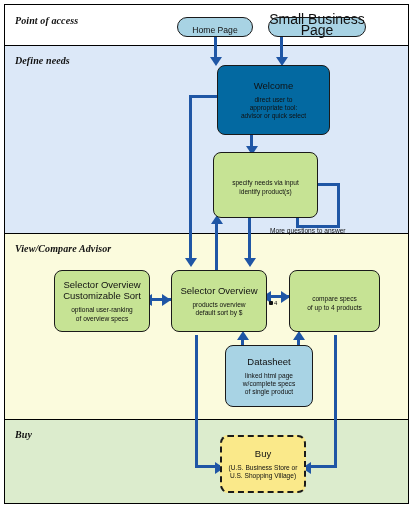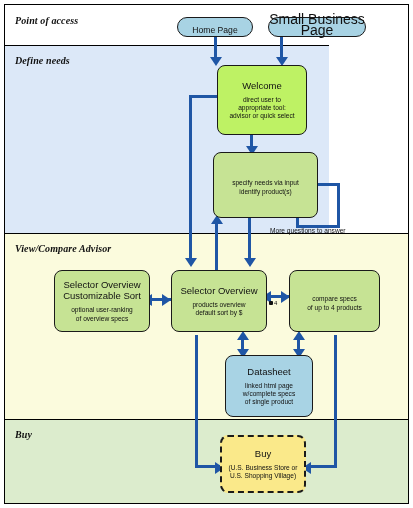--- a/index.html
+++ b/index.html
@@ -107,21 +107,21 @@
 </head>
 <body>
 
 <div id="stage">
   <div class="frame">
 
     <div class="band" style="top:0;height:40px;width:403px;background:#ffffff;">
       <div class="band-label" style="left:10px;top:10px;">Point of access</div>
     </div>
 
-    <div class="band band-top-border" style="top:40px;height:188px;width:324px;background:#dce8f8;">
+    <div class="band band-top-border" style="top:40px;height:188px;width:403px;background:#dce8f8;">
       <div class="band-label" style="left:10px;top:9px;">Define needs</div>
     </div>
 
     <div class="band band-top-border" style="top:228px;height:186px;width:403px;background:#fbfbdd;">
       <div class="band-label" style="left:10px;top:9px;">View/Compare Advisor</div>
     </div>
 
     <div class="band band-top-border" style="top:414px;height:84px;width:403px;background:#dceccd;">
       <div class="band-label" style="left:10px;top:9px;">Buy</div>
     </div>
@@ -176,21 +176,21 @@
     <div class="arw arw-l" style="left:297px;top:456.5px;"></div>
 
     <div class="node pill" style="left:172px;top:12px;width:76px;height:20px;background:#a8d3e4;">
       <div class="title" style="font-size:8.6px;">Home Page</div>
     </div>
 
     <div class="node pill" style="left:263px;top:12px;width:98px;height:20px;background:#a8d3e4;">
       <div class="title" style="font-size:14px;">Small Business Page</div>
     </div>
 
-    <div class="node rrect" style="left:212px;top:60px;width:90px;height:70px;background:#bef264;">
+    <div class="node rrect" style="left:212px;top:60px;width:113px;height:70px;background:#0369a1;">
       <div class="title">Welcome</div>
       <div class="sub">direct user to<br>appropriate tool:<br>advisor or quick select</div>
     </div>
 
     <div class="node rrect" style="left:208px;top:147px;width:105px;height:66px;background:#c6e394;">
       <div class="sub">specify needs via input<br>identify product(s)</div>
     </div>
 
     <div class="node rrect" style="left:49px;top:265px;width:96px;height:62px;background:#c6e394;">
       <div class="title">Selector Overview<br>Customizable Sort</div>
@@ -199,21 +199,21 @@
 
     <div class="node rrect" style="left:166px;top:265px;width:96px;height:62px;background:#c6e394;">
       <div class="title">Selector Overview</div>
       <div class="sub">products overview<br>default sort by $</div>
     </div>
 
     <div class="node rrect" style="left:284px;top:265px;width:91px;height:62px;background:#c6e394;">
       <div class="sub">compare specs<br>of up to 4 products</div>
     </div>
 
-    <div class="node rrect" style="left:220px;top:350px;width:88px;height:62px;background:#a8d3e4;">
+    <div class="node rrect" style="left:220px;top:340px;width:88px;height:62px;background:#a8d3e4;">
       <div class="title">Datasheet</div>
       <div class="sub">linked html page<br>w/complete specs<br>of single product</div>
     </div>
 
     <div class="node rrect dashed" style="left:215px;top:430px;width:86px;height:58px;background:#fae98a;">
       <div class="title">Buy</div>
       <div class="sub">(U.S. Business Store or<br>U.S. Shopping Village)</div>
     </div>
 
     <div class="note" style="left:265px;top:222px;">More questions to answer</div>

